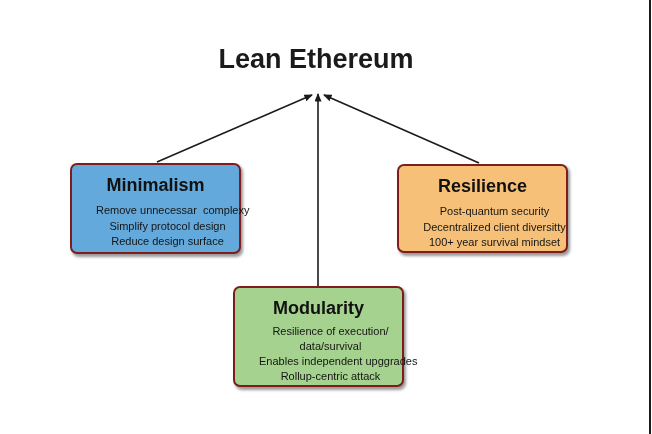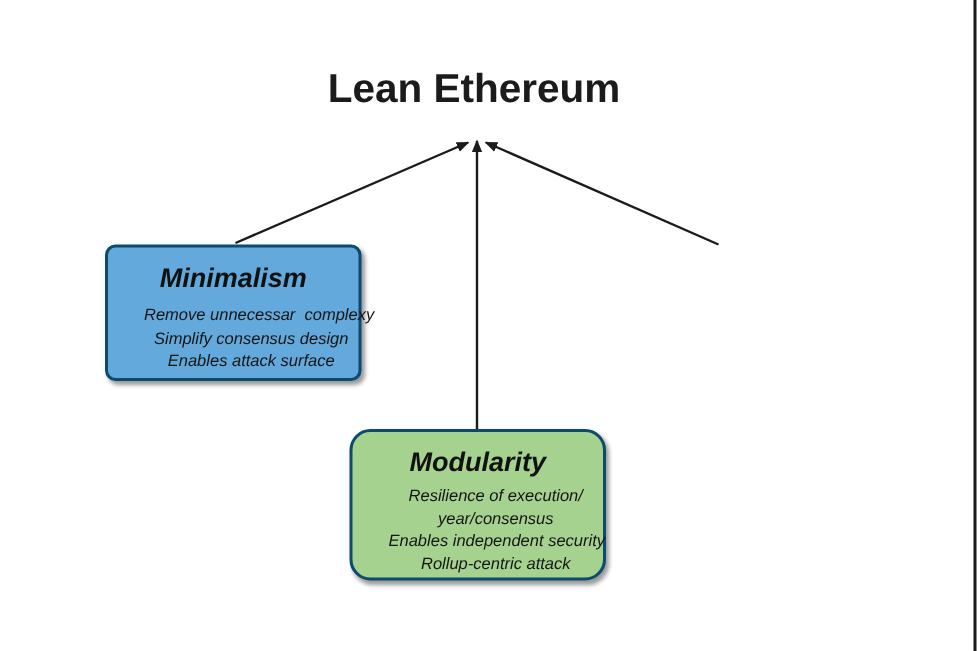--- a/index.html
+++ b/index.html
@@ -24,26 +24,25 @@
     letter-spacing: 0px;
   }
   .arrows {
     position: absolute; inset: 0;
     width: 652px; height: 434px;
     pointer-events: none;
   }
   .node {
     position: absolute;
     box-sizing: border-box;
-    border: 2px solid #0c4a6e;
+    border: 2px solid #7f1d1d;
     border-radius: 7px;
     box-shadow: 2px 2.5px 3px rgba(0,0,0,0.40);
     text-align: center;
     padding-top: 9px;
-    font-style: italic;
   }
   .node-minimalism { left: 70px;  top: 163px; width: 171px; height: 91px;  }
   .node-resilience { left: 397px; top: 164px; width: 171px; height: 89px;  }
   .node-modularity { left: 233px; top: 286px; width: 171px; height: 101px; }
   .node-title {
     font-size: 18px;
     font-weight: 700;
     line-height: 22px;
     color: #111111;
   }
@@ -77,31 +76,39 @@
     </defs>
     <line x1="157" y1="162" x2="312" y2="95" stroke="#1b1b1b" stroke-width="1.6" marker-end="url(#arrowhead)"></line>
     <line x1="318" y1="286" x2="318" y2="94" stroke="#1b1b1b" stroke-width="1.6" marker-end="url(#arrowhead)"></line>
     <line x1="479" y1="163" x2="324" y2="95" stroke="#1b1b1b" stroke-width="1.6" marker-end="url(#arrowhead)"></line>
   </svg>
 
   <div class="node node-minimalism" style="background-color: rgb(99, 169, 220);">
     <div class="node-title">Minimalism</div>
     <div class="node-body">
       <span class="node-line">Remove unnecessar  complexy</span>
-      <span class="node-line">Simplify consensus design</span>
-      <span class="node-line">Enables attack surface</span>
+      <span class="node-line">Simplify protocol design</span>
+      <span class="node-line">Reduce design surface</span>
     </div>
   </div>
 
+  <div class="node node-resilience" style="background-color: rgb(246, 192, 120);">
+    <div class="node-title">Resilience</div>
+    <div class="node-body">
+      <span class="node-line">Post-quantum security</span>
+      <span class="node-line">Decentralized client diversitty</span>
+      <span class="node-line">100+ year survival mindset</span>
+    </div>
+  </div>
 
-  <div class="node node-modularity" style="background-color: rgb(165, 210, 142); border-radius: 14px;">
+  <div class="node node-modularity" style="background-color: rgb(165, 210, 142);">
     <div class="node-title">Modularity</div>
     <div class="node-body">
       <span class="node-line">Resilience of execution/</span>
-      <span class="node-line">year/consensus</span>
-      <span class="node-line">Enables independent security</span>
+      <span class="node-line">data/survival</span>
+      <span class="node-line">Enables independent upggrades</span>
       <span class="node-line">Rollup-centric attack</span>
     </div>
   </div>
 
   <div class="screen-edge-right"></div>
 
 </div>
 
 </body></html>

